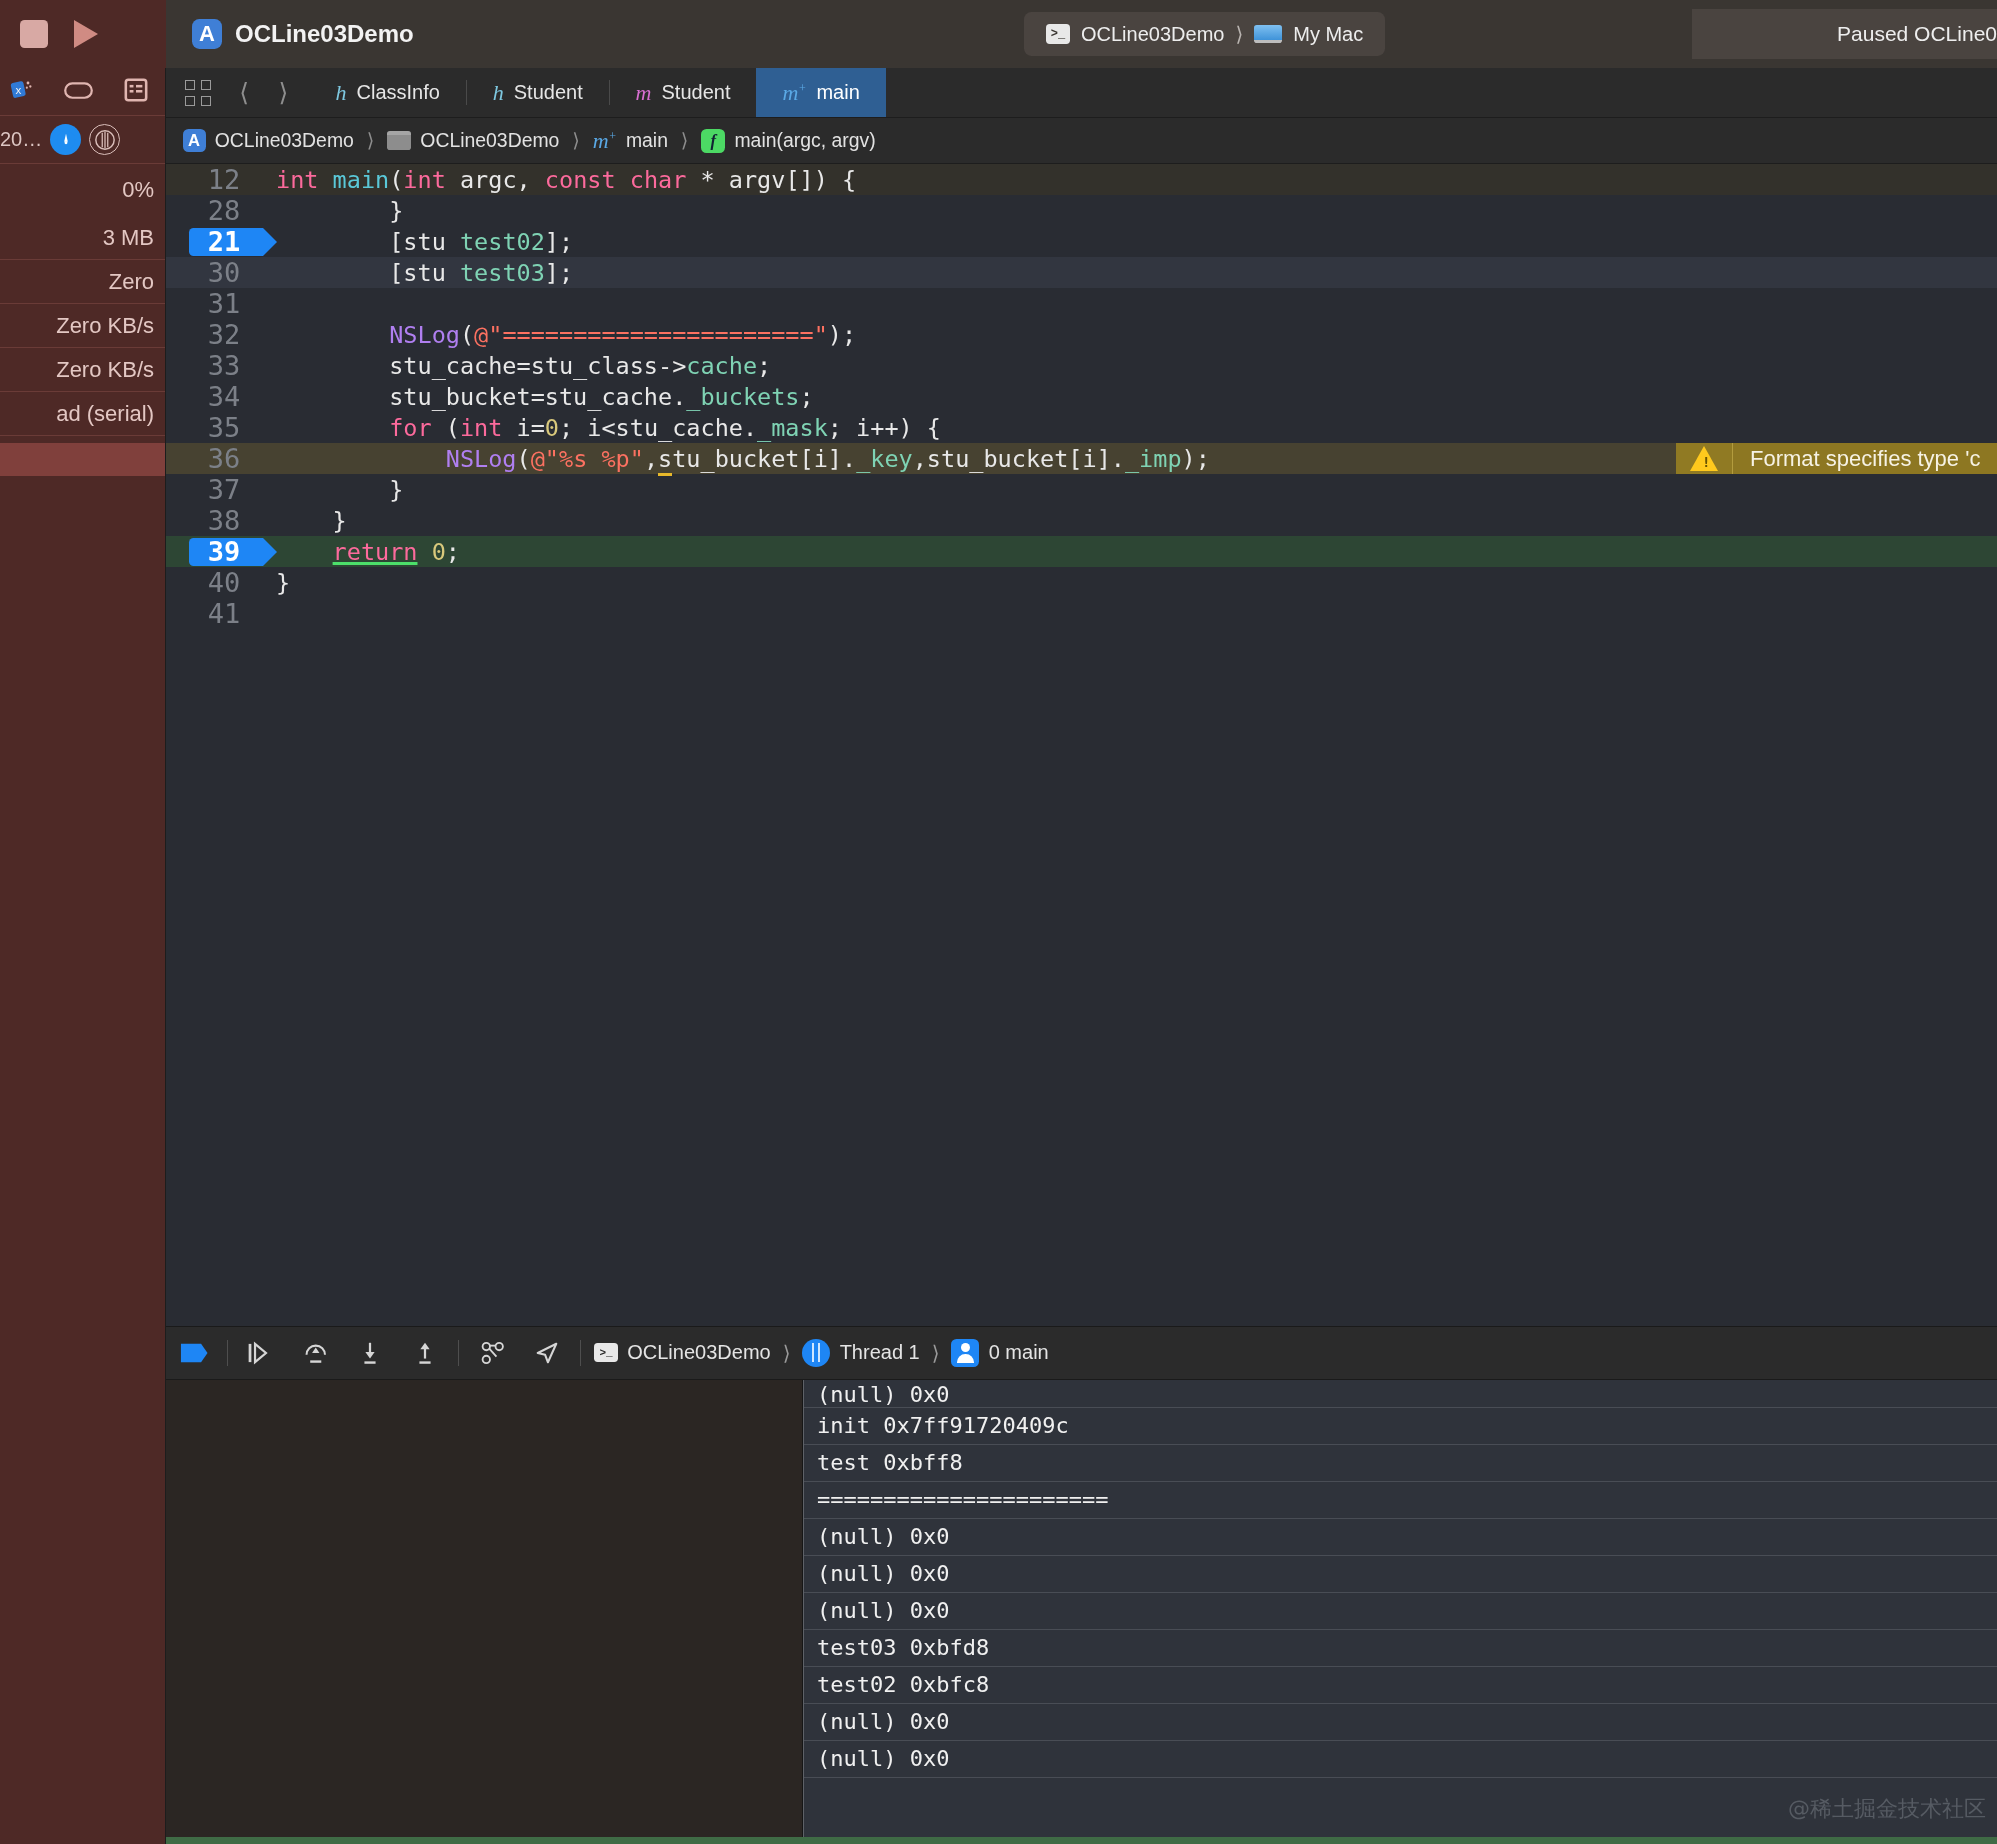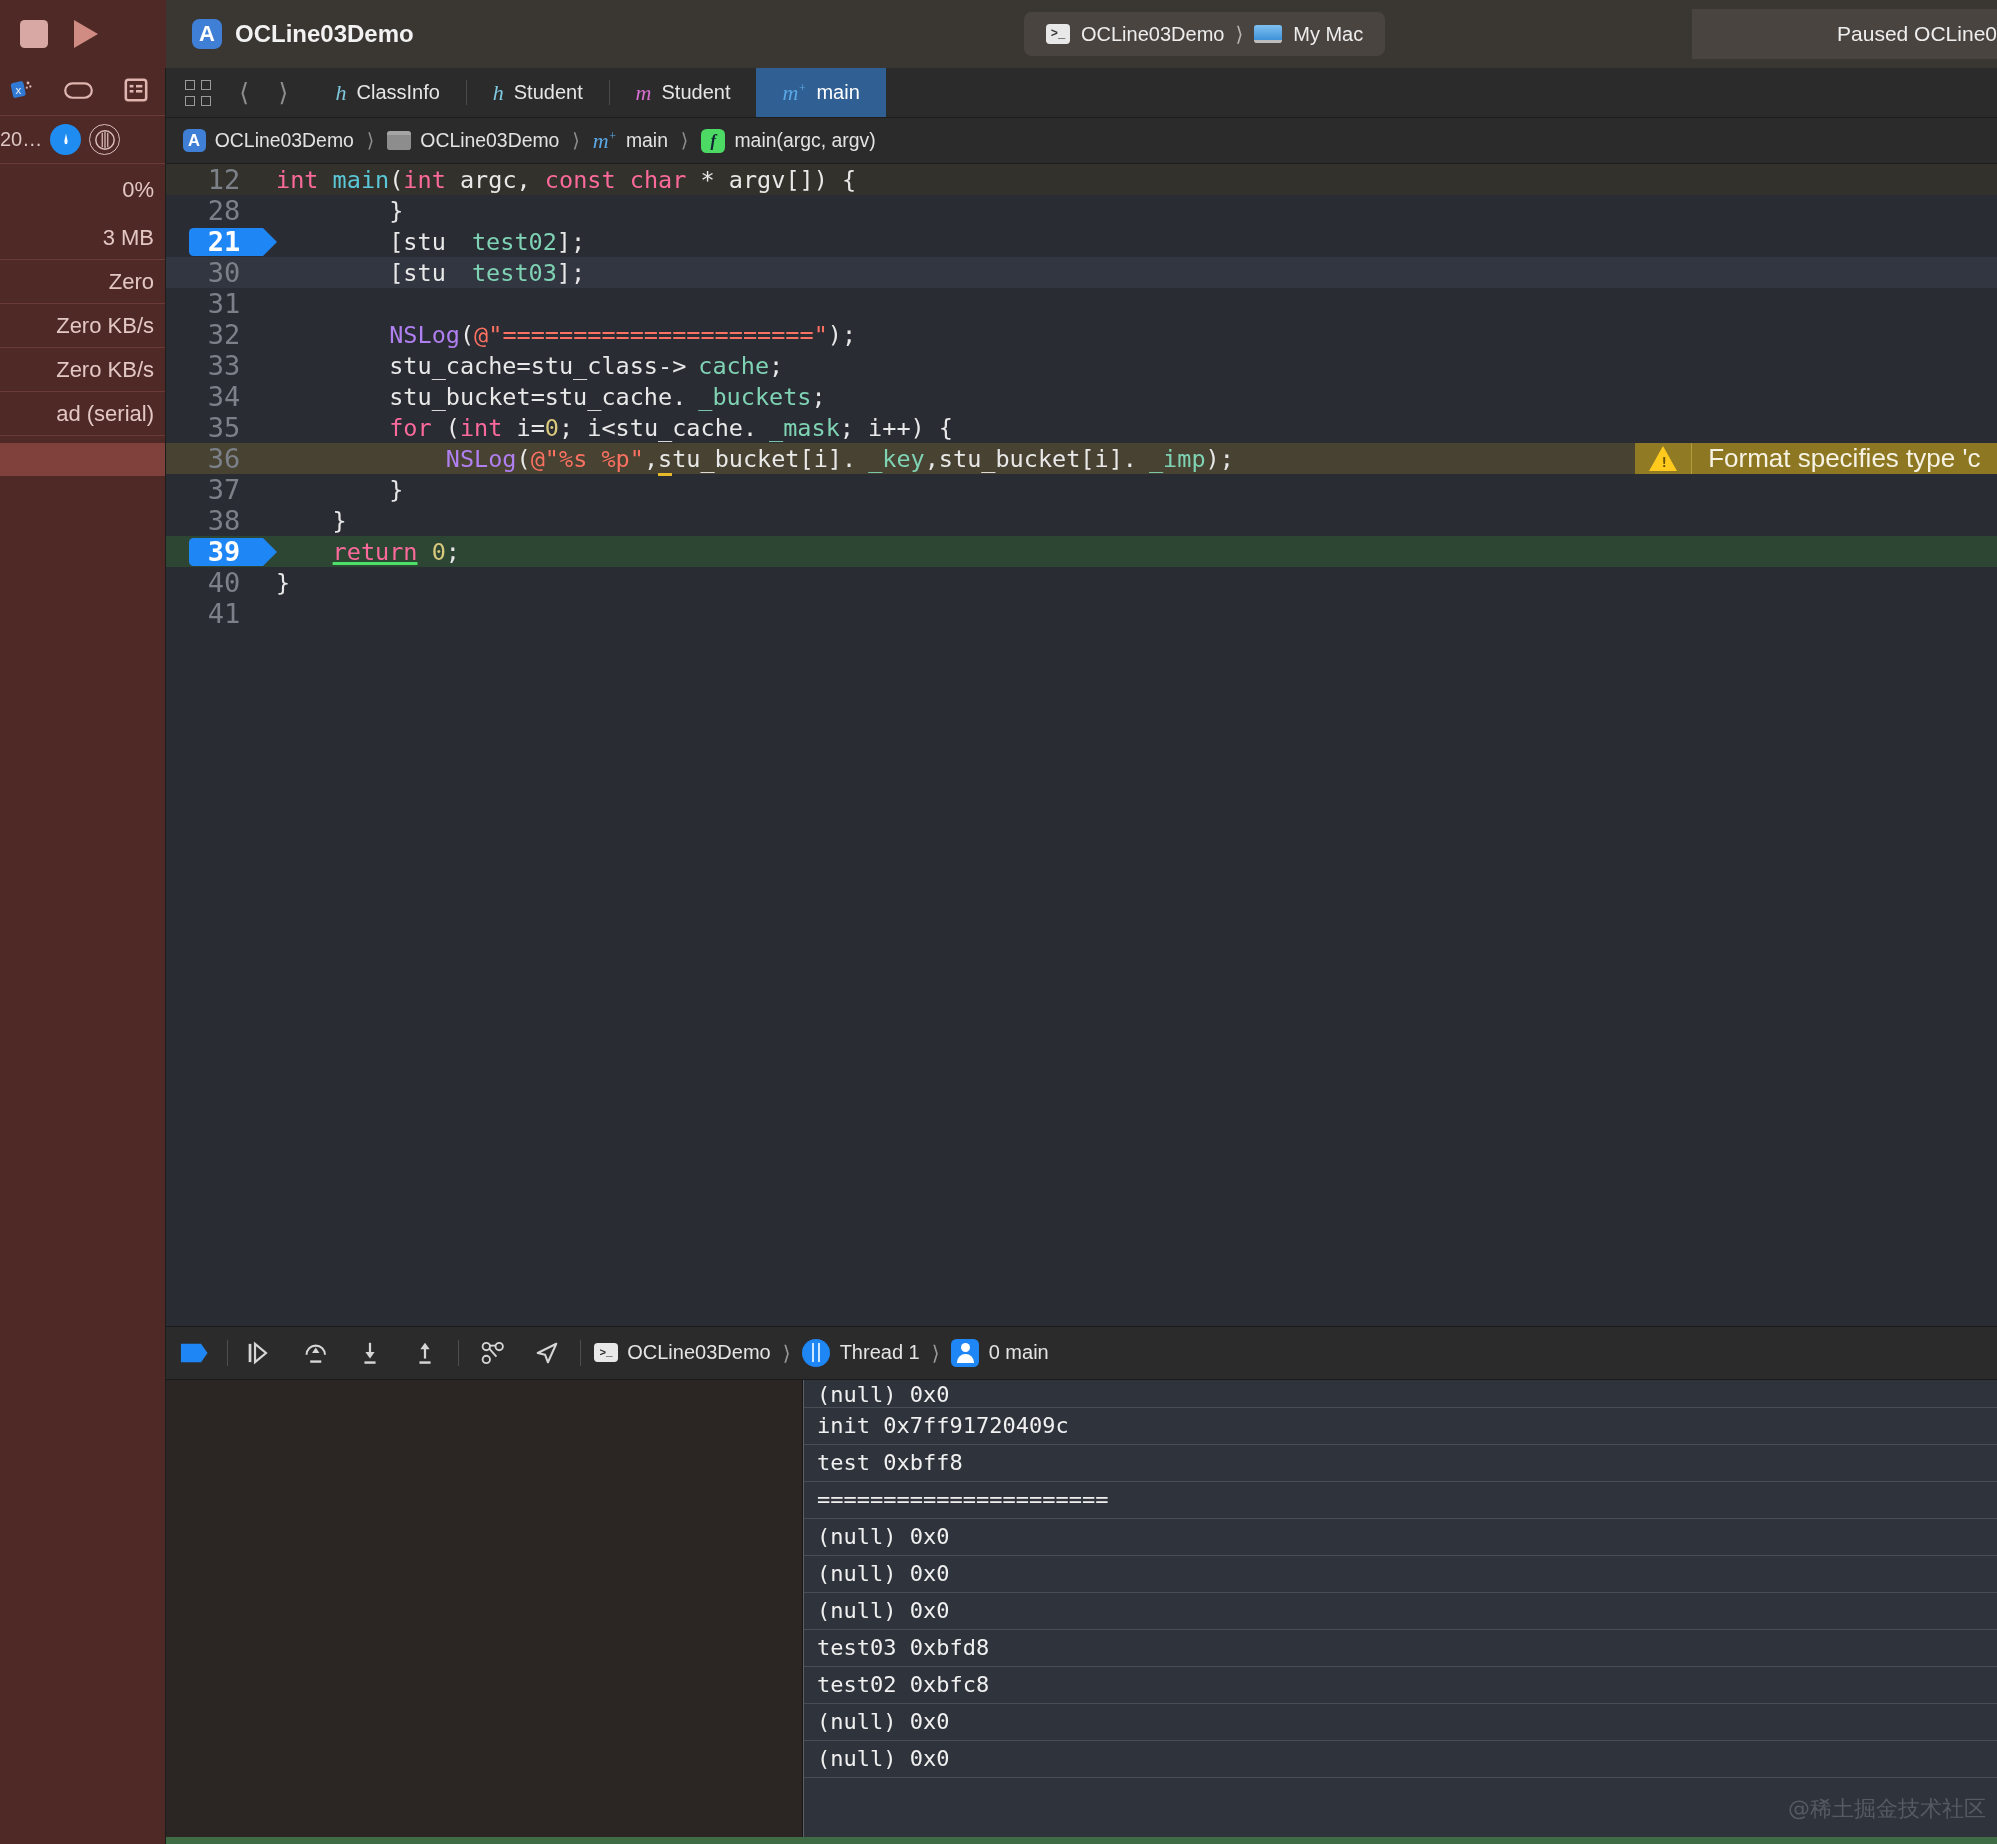--- a/index.html
+++ b/index.html
@@ -166,38 +166,38 @@
   .bp::after {
     content: ""; position: absolute; right: -14px; top: 0;
     border-left: 14px solid #1e86f5; border-top: 14px solid transparent;
     border-bottom: 14px solid transparent;
   }
   .code-line.has-bp .gutter { color: #ffffff; font-weight: bold; }
 
   .k { color: #fc6a9c; }       
   .fn { color: #5ac8d8; }      
   .id { color: #e8e8e8; }      
-  .mem { color: #7fd3b4; margin-left: 12px; }     
+  .mem { color: #7fd3b4; }     
   .str { color: #fc7161; }     
   .macro { color: #b07ff0; }   
   .num { color: #d9c97c; }     
   .exec-u { text-decoration: underline; text-decoration-color: #4ce06a; text-decoration-thickness: 2.8px; }
   .warn-u { border-bottom: 3.7px solid #e8b92b; }
 
   .warn-banner {
     position: absolute; right: 0; top: 0; height: 31px; display: flex;
     align-items: center; background: #8d7722; z-index: 3;
   }
   .warn-ic-box { width: 57px; height: 100%; display: flex; align-items: center;
     justify-content: center; background: #907a23; border-right: 0.9px solid #b39c3e; }
   .warn-tri { width: 0; height: 0; border-left: 14px solid transparent;
     border-right: 14px solid transparent; border-bottom: 25px solid #ffc91d; position: relative; }
   .warn-tri::after { content: "!"; position: absolute; left: -2.8px; top: 7.4px; color: #6a5400;
     font-size: 14.8px; font-weight: bold; }
-  .warn-msg { color: #f6f2e4; font-size: 26px; padding: 0 16.6px; white-space: nowrap;
+  .warn-msg { color: #f6f2e4; font-size: 22px; padding: 0 16.6px; white-space: nowrap;
     font-family: "Liberation Sans", sans-serif; }
 
   
   .debugbar {
     height: 54px; background: #2b2b2b; display: flex; align-items: center;
     gap: 0; flex: none; border-top: 0.9px solid #1a1a1a; border-bottom: 0.9px solid #1a1a1a;
   }
   .db-ic { width: 55px; display: flex; align-items: center; justify-content: center; }
   .db-sep { width: 0.9px; height: 26px; background: #4e4e4e; margin: 0 5.5px; }
   .db-ctx { display: flex; align-items: center; gap: 9.2px; margin-left: 7.4px; }

